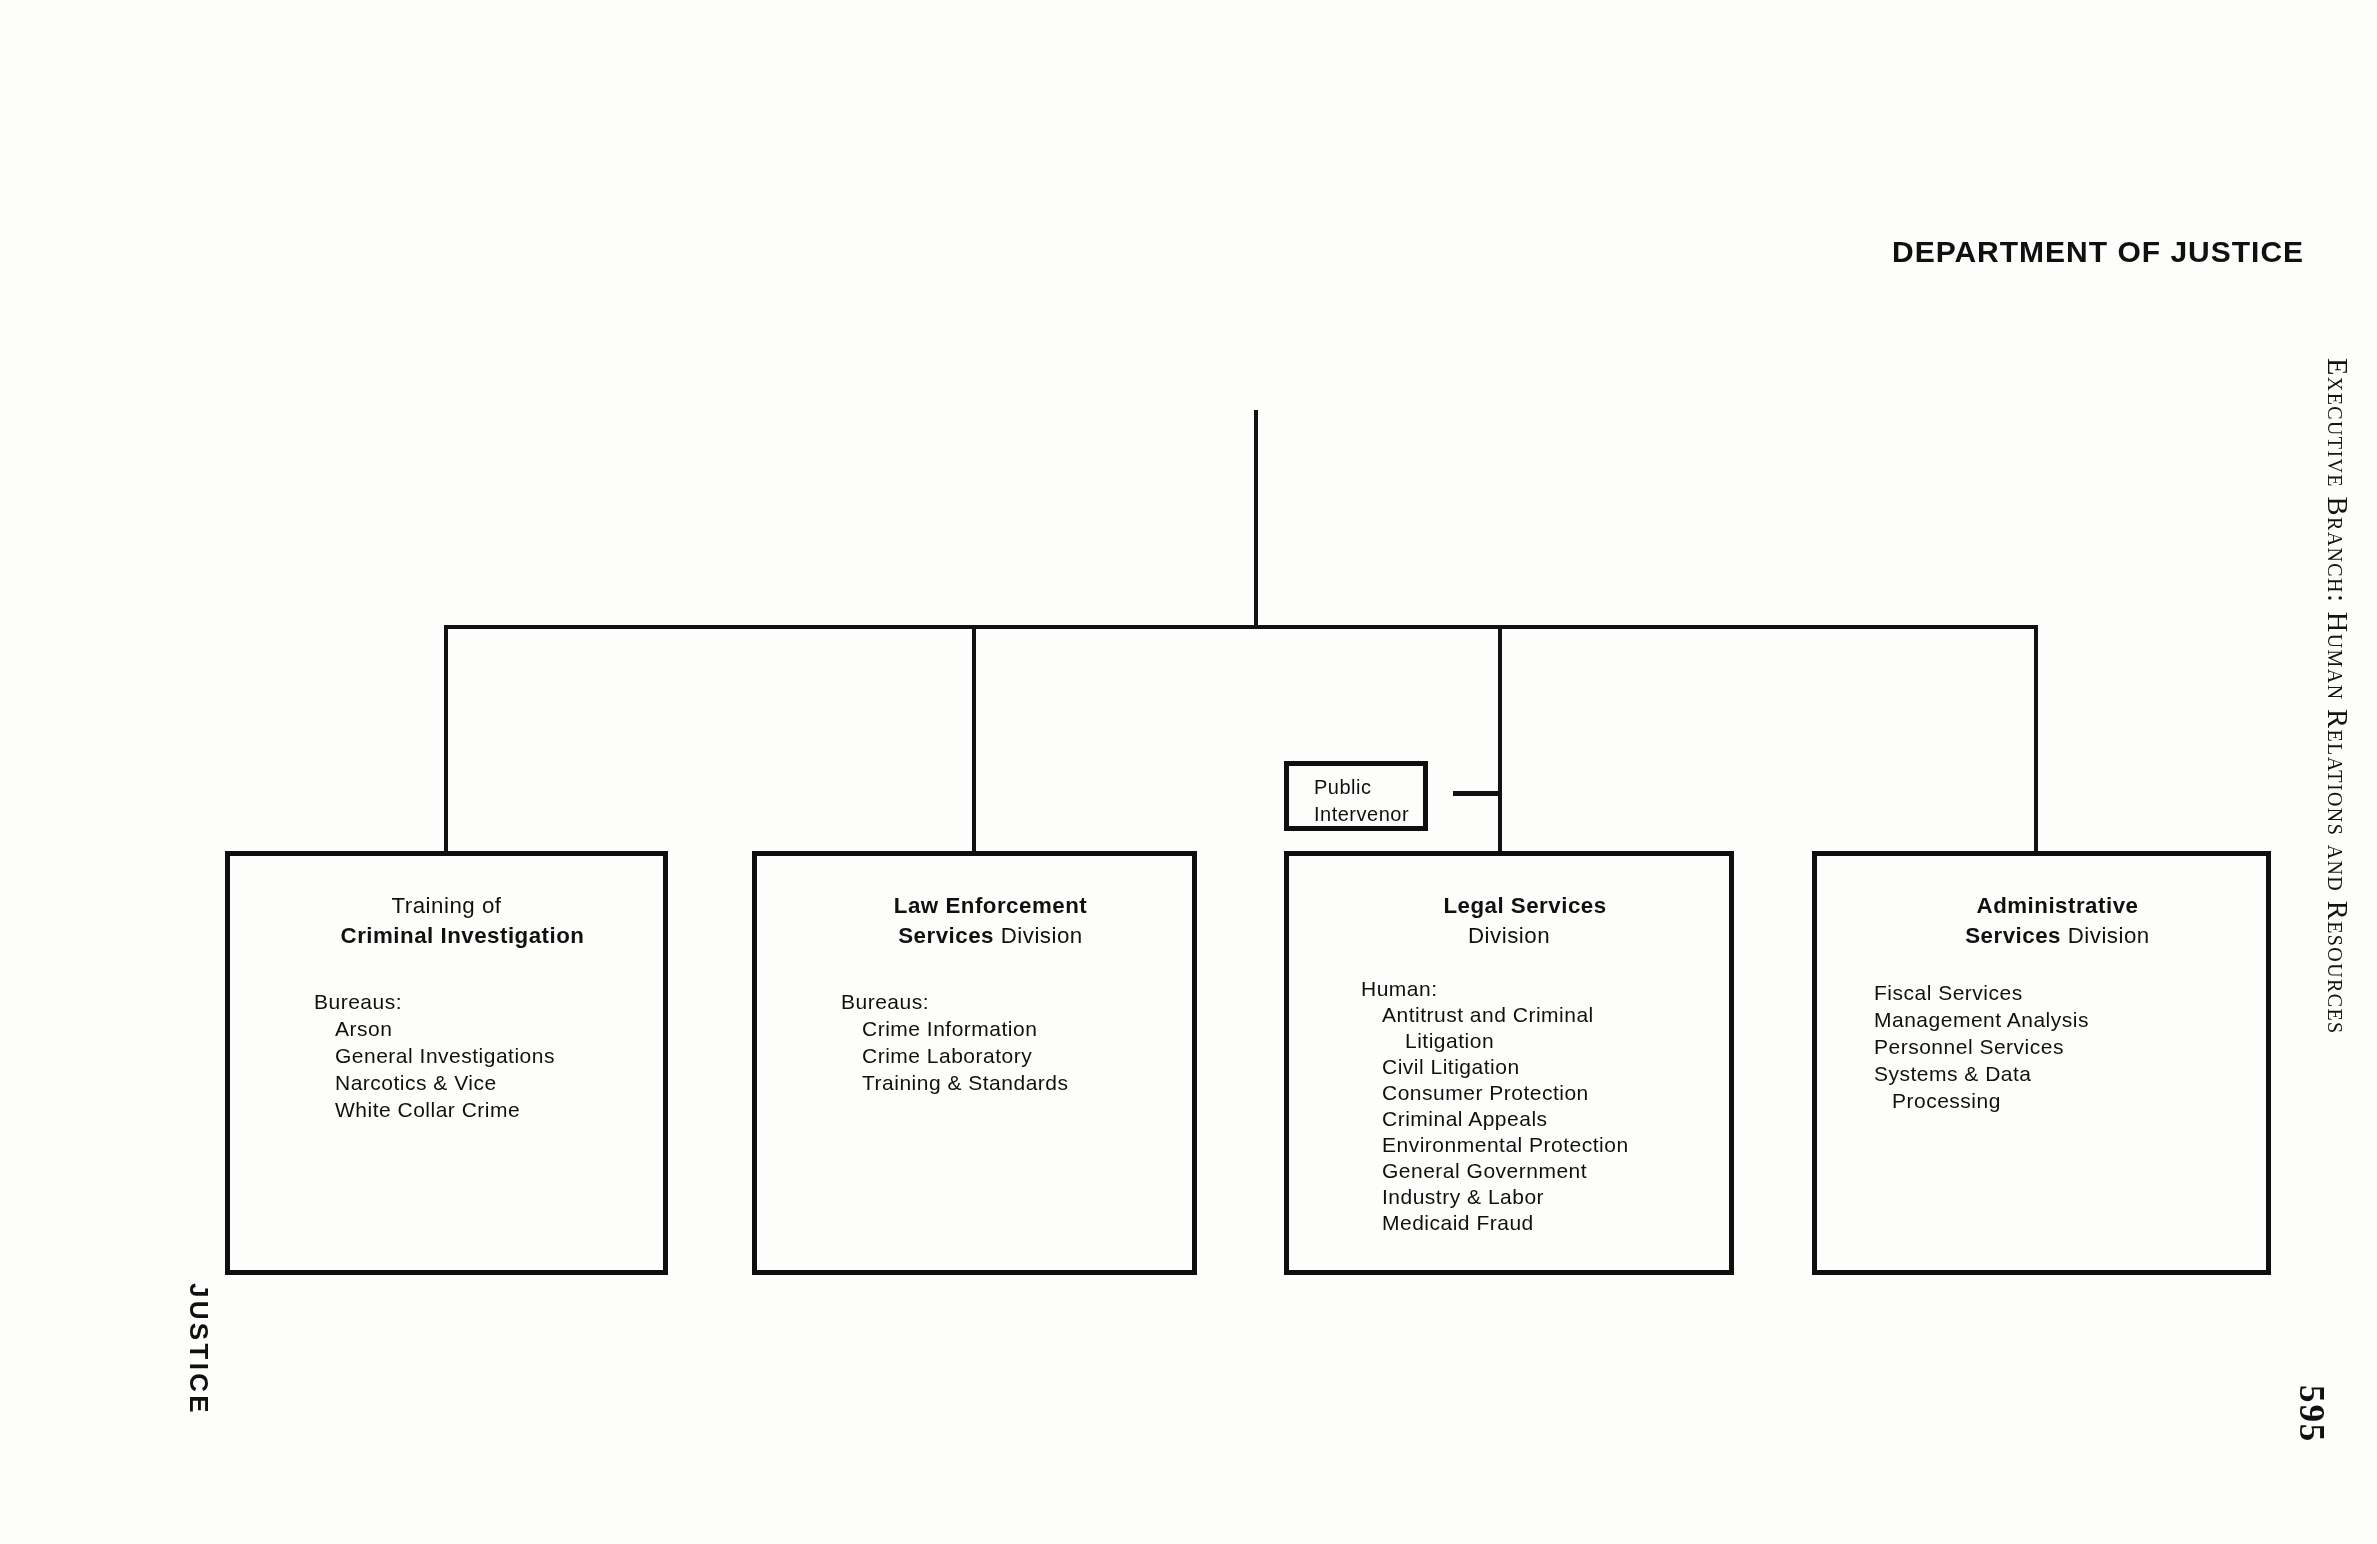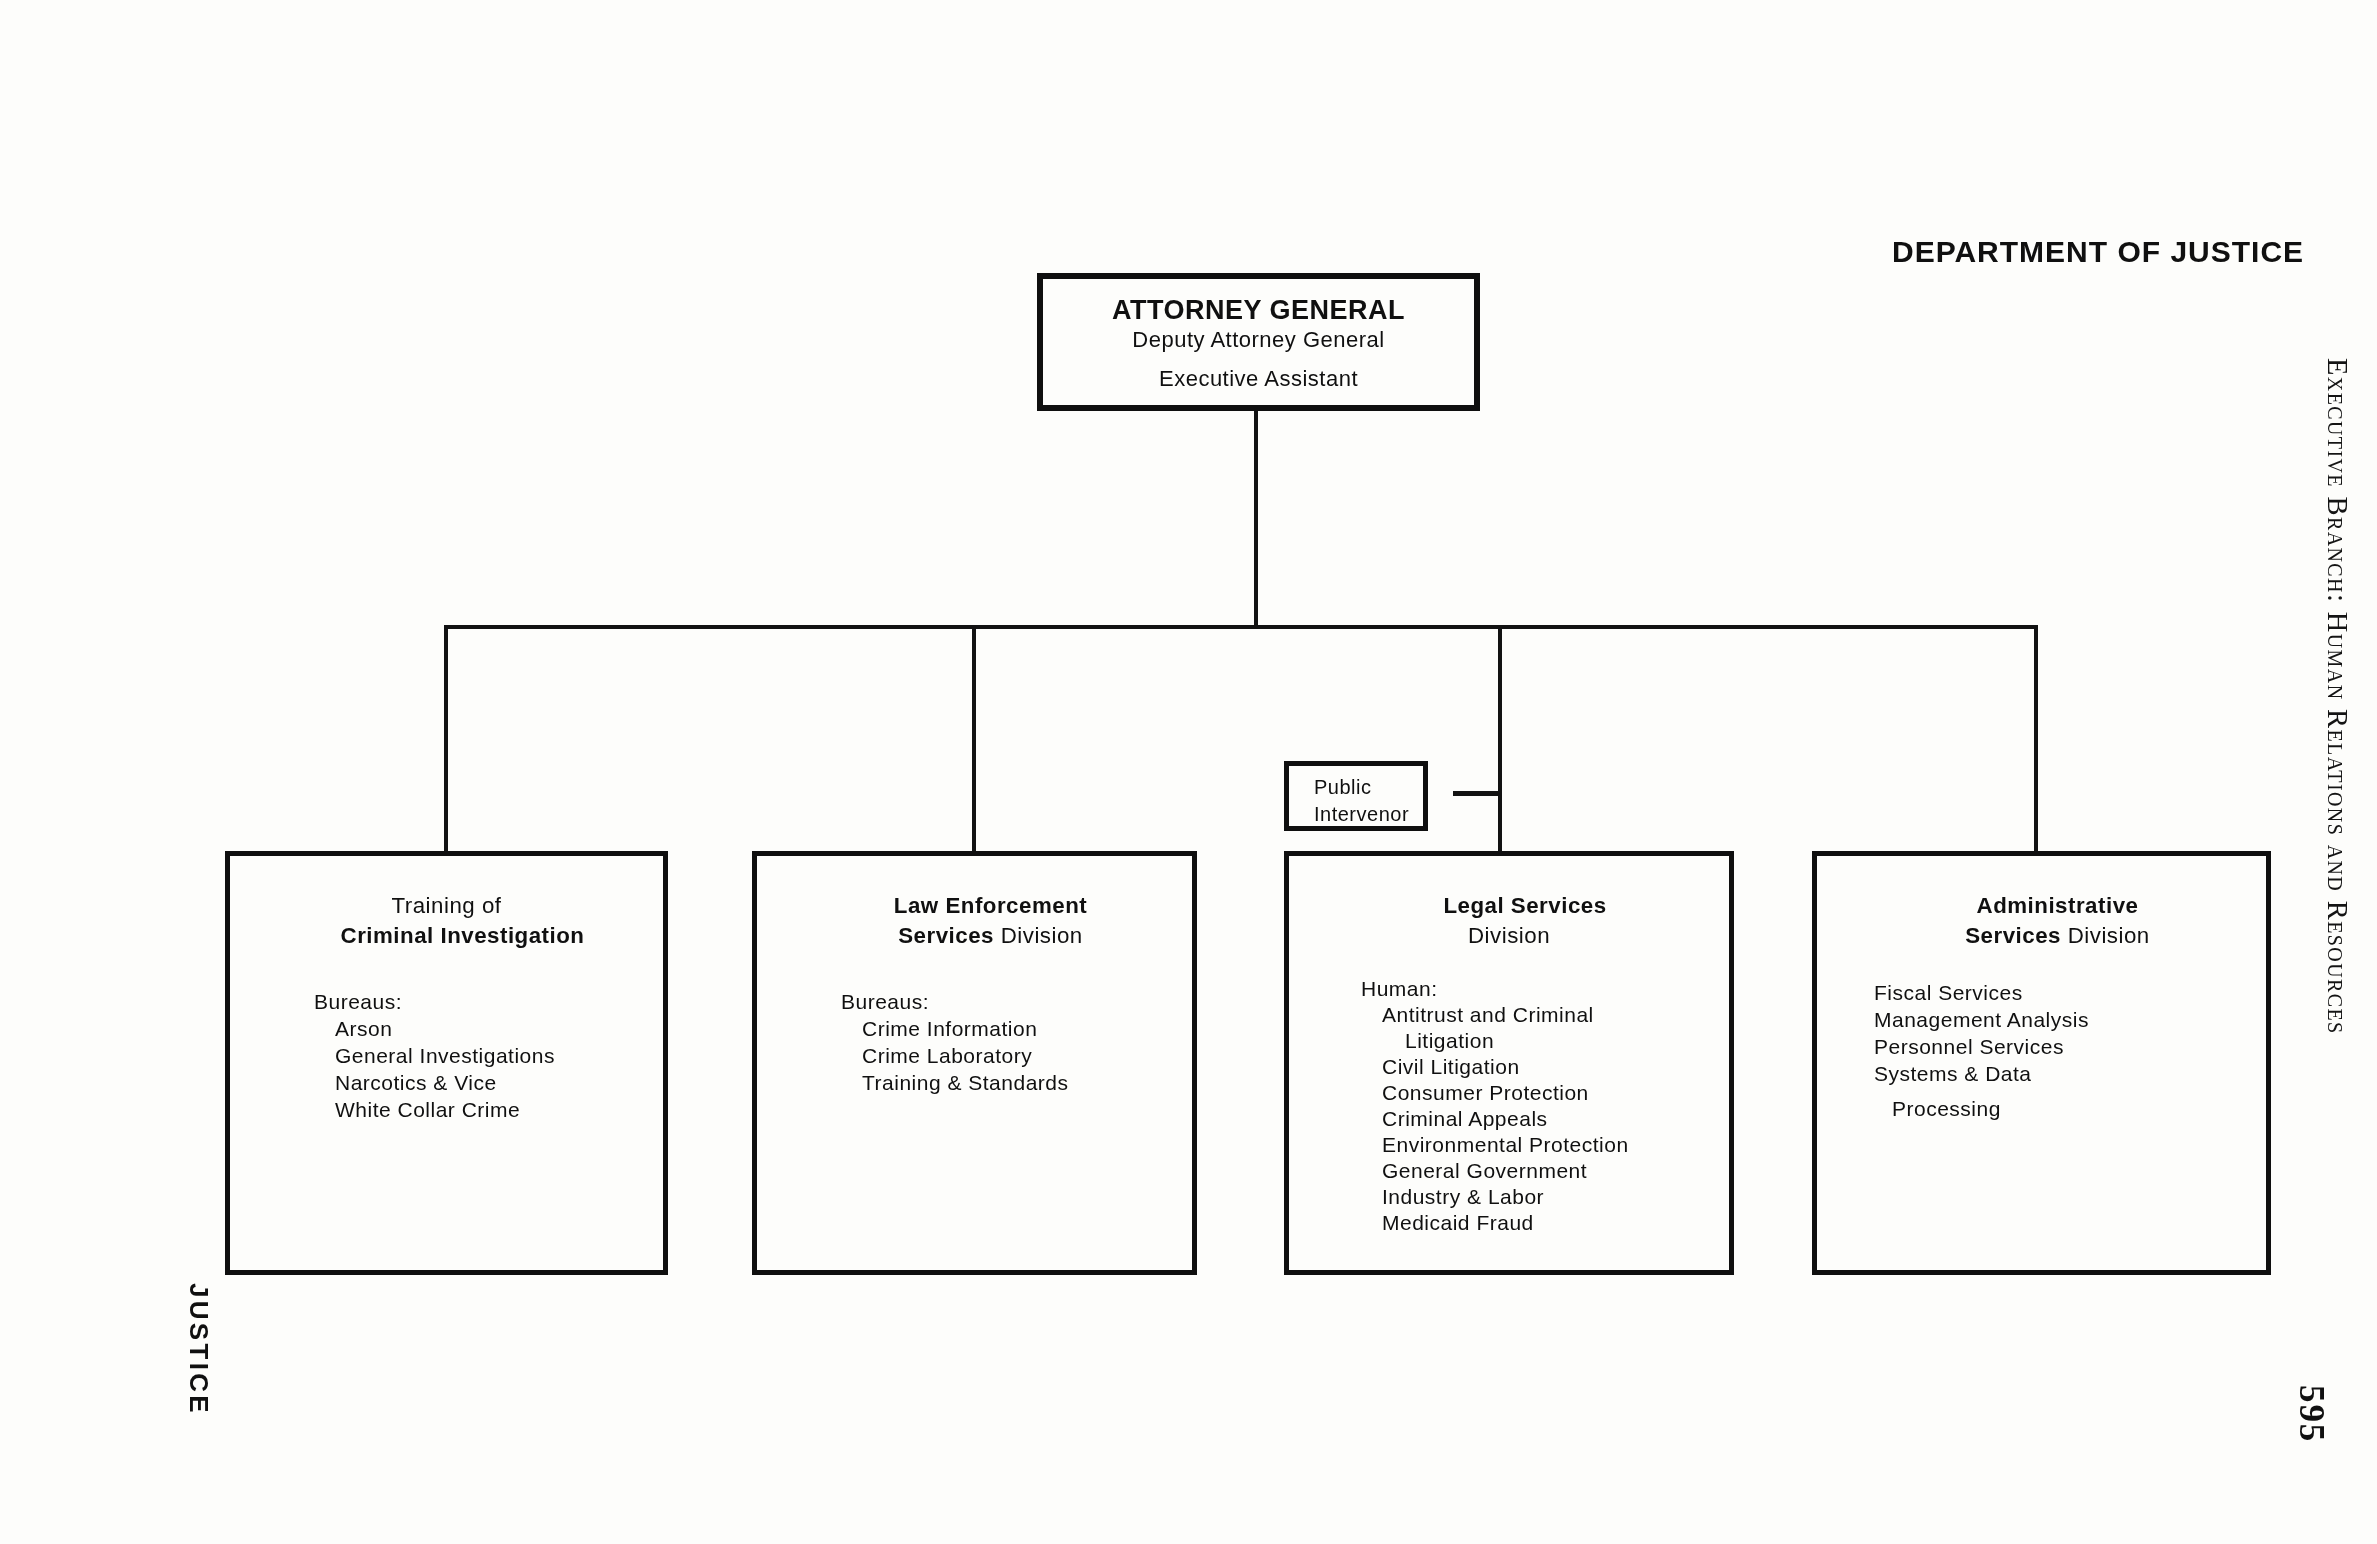--- a/index.html
+++ b/index.html
@@ -50,45 +50,40 @@
   .db3{left:1284px;width:450px;}
   .db4{left:1812px;width:459px;}
   .t-line{text-align:center;font-size:22.3px;line-height:30px;letter-spacing:0.5px;}
   .bold{font-weight:bold;margin-left:32px;}
   .blist{margin-top:37px;padding-left:84px;font-size:21px;line-height:27px;letter-spacing:0.5px;}
   .db3 .blist{line-height:26px;margin-top:25px;padding-left:72px;}
   .db4 .blist{margin-top:27.6px;padding-left:57px;}
   .item{padding-left:21px;}
   .cont{padding-left:44px;}
   .db4 .item{padding-left:0;}
-  .db4 .cont{padding-left:18px;margin-top:8px;}
+  .db4 .cont{padding-left:18px;}
 </style>
 </head>
 <body>
 
 <div class="canvas">
 
   <div class="hdr">DEPARTMENT OF JUSTICE</div>
   <div class="side-caption">Executive Branch: Human Relations and Resources</div>
   <div class="justice">JUSTICE</div>
   <div class="pagenum">595</div>
 
   <div class="line" style="left:1254px;top:410px;width:4.3px;height:218px;"></div>
   <div class="line" style="left:444px;top:625px;width:1594px;height:4.3px;"></div>
   <div class="line" style="left:444px;top:625px;width:4.3px;height:229px;"></div>
   <div class="line" style="left:972px;top:625px;width:4.3px;height:229px;"></div>
   <div class="line" style="left:1498px;top:625px;width:4.3px;height:229px;"></div>
   <div class="line" style="left:2034px;top:625px;width:4.3px;height:229px;"></div>
   <div class="line" style="left:1453px;top:791px;width:48px;height:4.8px;"></div>
 
-  <div class="node ag-box">
-    <div class="ag-title">ATTORNEY GENERAL</div>
-    <div class="ag-sub">Deputy Attorney General</div>
-    <div class="ag-sub2">Executive Assistant</div>
-  </div>
 
   <div class="node pi-box">
     <div class="pi-line">Public</div>
     <div class="pi-line">Intervenor</div>
   </div>
 
   <div class="node div-box db1">
     <div class="t-line">Training of</div>
     <div class="t-line bold">Criminal Investigation</div>
     <div class="blist">

